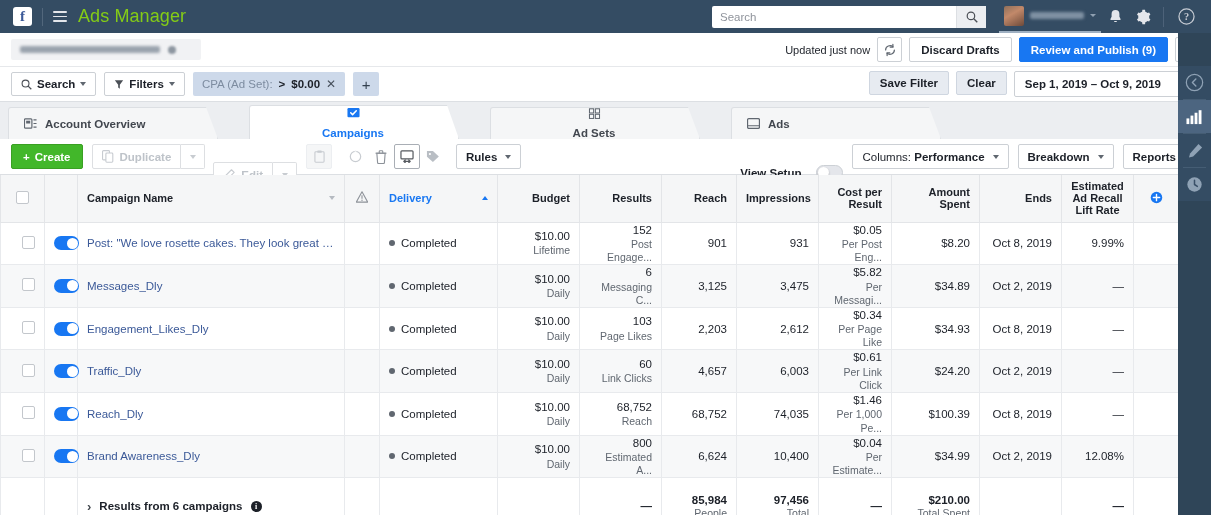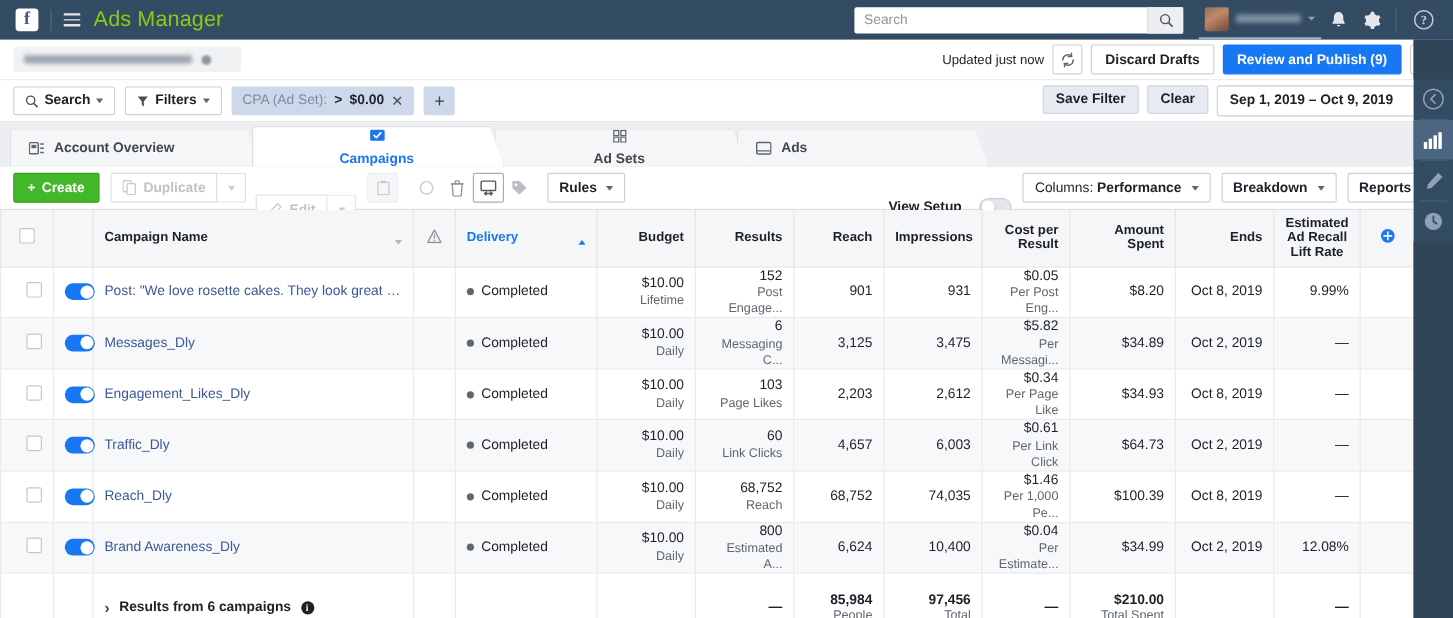--- a/index.html
+++ b/index.html
@@ -92,21 +92,21 @@
     font-size:11.5px;font-weight:bold;color:#1c2028;padding:0 10px;
     display:flex;align-items:center;cursor:pointer;
   }
   .datebtn{
     height:26px;border:1px solid #ccd0d5;border-radius:2px;background:#fff;
     font-size:11.5px;font-weight:bold;color:#1c2028;padding:0 10px;
     display:flex;align-items:center;gap:22px;cursor:pointer;min-width:147px;justify-content:space-between;
   }
 
   
-  .tabstrip{height:37px;background:#eceef1;display:flex;align-items:flex-end;padding-left:8px;position:relative;}
+  .tabstrip{height:37px;background:#eceef1;display:flex;align-items:flex-end;padding-left:8px;position:relative;gap:39px;}
   .tab{
     height:32px;display:flex;align-items:center;gap:8px;padding:0 17px 0 15px;
     font-size:11.5px;font-weight:bold;color:#42474f;cursor:pointer;position:relative;
     background:#f5f6f7;border:1px solid #dcdfe3;border-bottom:none;
     border-radius:3px 3px 0 0;margin-right:-8px;
     -webkit-clip-path: polygon(0 0, calc(100% - 12px) 0, 100% 100%, 0 100%);
     clip-path: polygon(0 0, calc(100% - 12px) 0, 100% 100%, 0 100%);
     min-width:210px;
   }
   .tab.active{background:#fff;color:#1877f2;z-index:5;height:34px;flex-direction:column;}
@@ -147,21 +147,21 @@
   
   .tablewrap{position:relative;width:1178px;height:100%;overflow:hidden;background:#fff;}
   table{border-collapse:collapse;table-layout:fixed;width:1178px;}
   thead th{
     background:#f5f6f7;border:1px solid #e3e5e8;border-top:none;
     font-size:11px;font-weight:bold;color:#1c2028;
     height:47px;padding:0 9px;vertical-align:middle;text-align:right;
   }
   thead th.left{text-align:left;}
   thead th.center{text-align:center;}
-  th .hdr{display:flex;align-items:flex-end;justify-content:flex-end;gap:6px;}
+  th .hdr{display:flex;align-items:center;justify-content:flex-end;gap:6px;}
   th.left .hdr{justify-content:space-between;}
   .sortcaret-dn{width:0;height:0;border-left:3.5px solid transparent;border-right:3.5px solid transparent;border-top:4px solid #b5bac1;}
   .sortcaret-up{width:0;height:0;border-left:3.5px solid transparent;border-right:3.5px solid transparent;border-bottom:4px solid #1877f2;}
   .blue{color:#1877f2;}
   td{
     border:1px solid #e8eaed;border-top:none;height:36px;padding:0 9px;
     font-size:11.5px;color:#1c2028;vertical-align:middle;text-align:right;
   }
   tbody tr:nth-child(even) td{background:#f7f8f9;}
   tbody tr:nth-child(odd) td{background:#fff;}
@@ -605,21 +605,21 @@
           <td>
               <div class="cell-main">60</div>
               <div class="cell-sub">Link Clicks</div>
             </td>
           <td>4,657</td>
           <td>6,003</td>
           <td>
               <div class="cell-main">$0.61</div>
               <div class="cell-sub">Per Link Click</div>
             </td>
-          <td>$64.73</td>
+          <td>$24.20</td>
           <td>Oct 2, 2019</td>
           <td>—</td>
           <td></td>
         </tr>
 
         <tr>
           <td class="center"><span class="chk"></span></td>
           <td class="center"><span class="sw"></span></td>
           <td class="left">
               <span class="camp-link">Reach_Dly</span>

